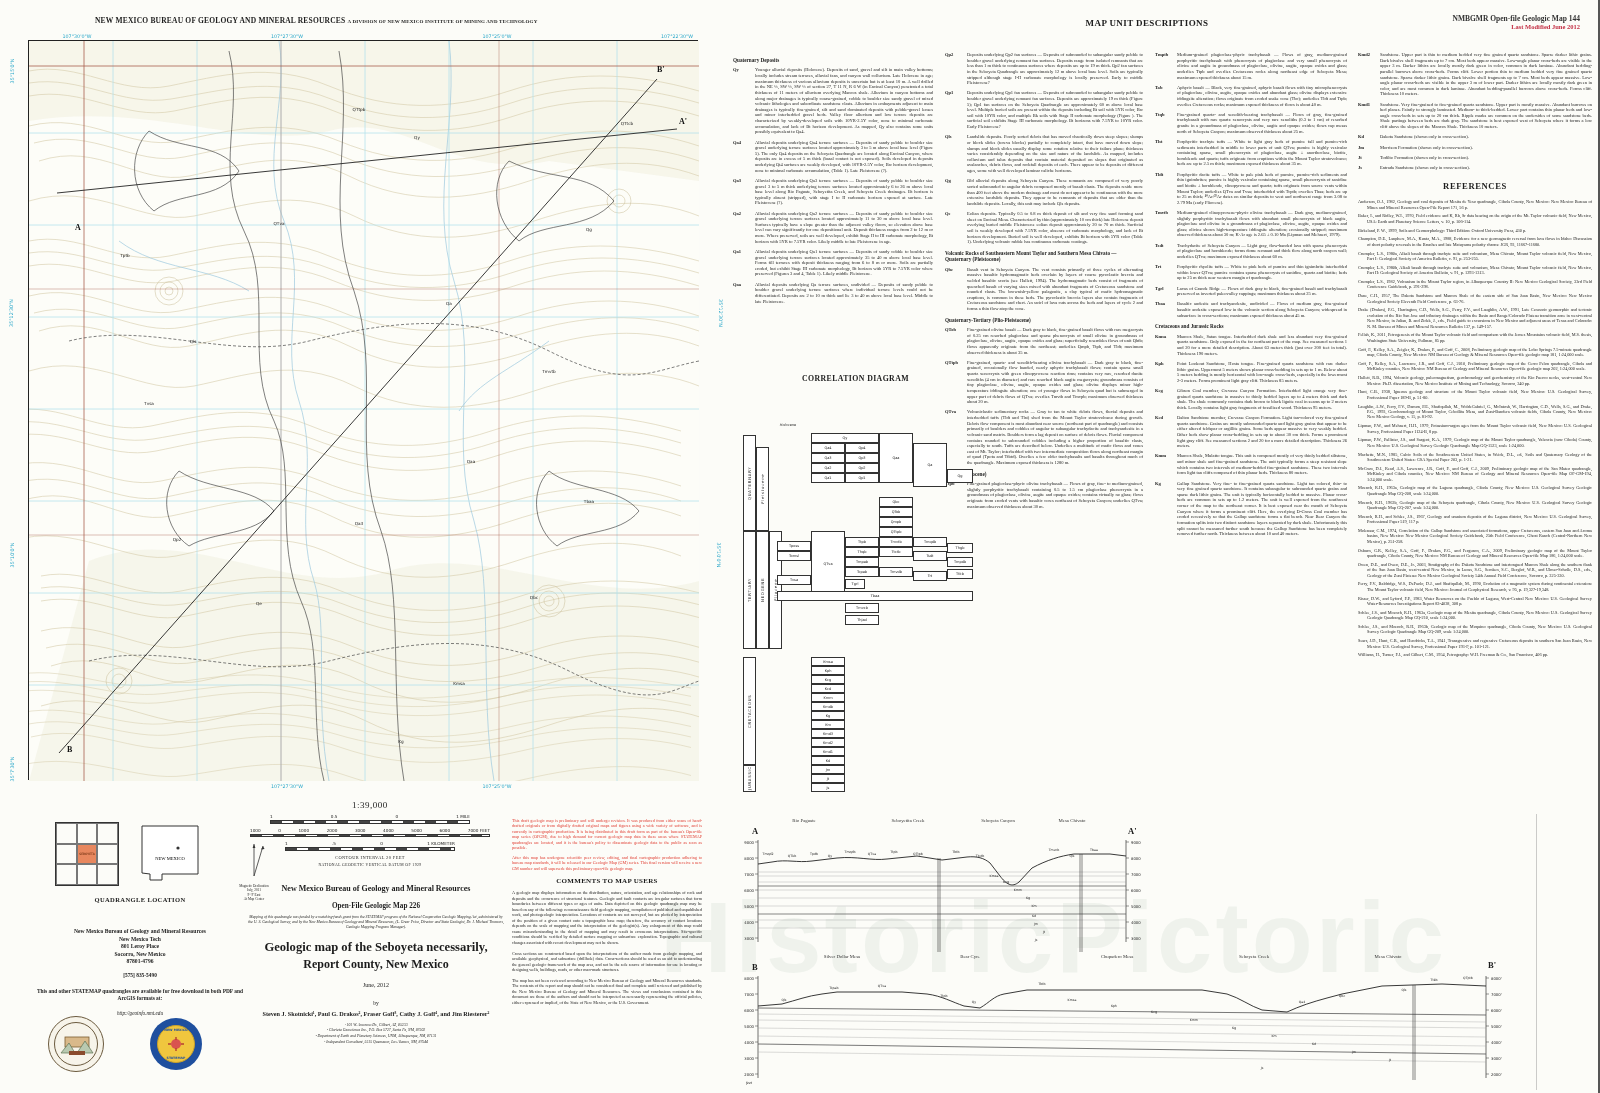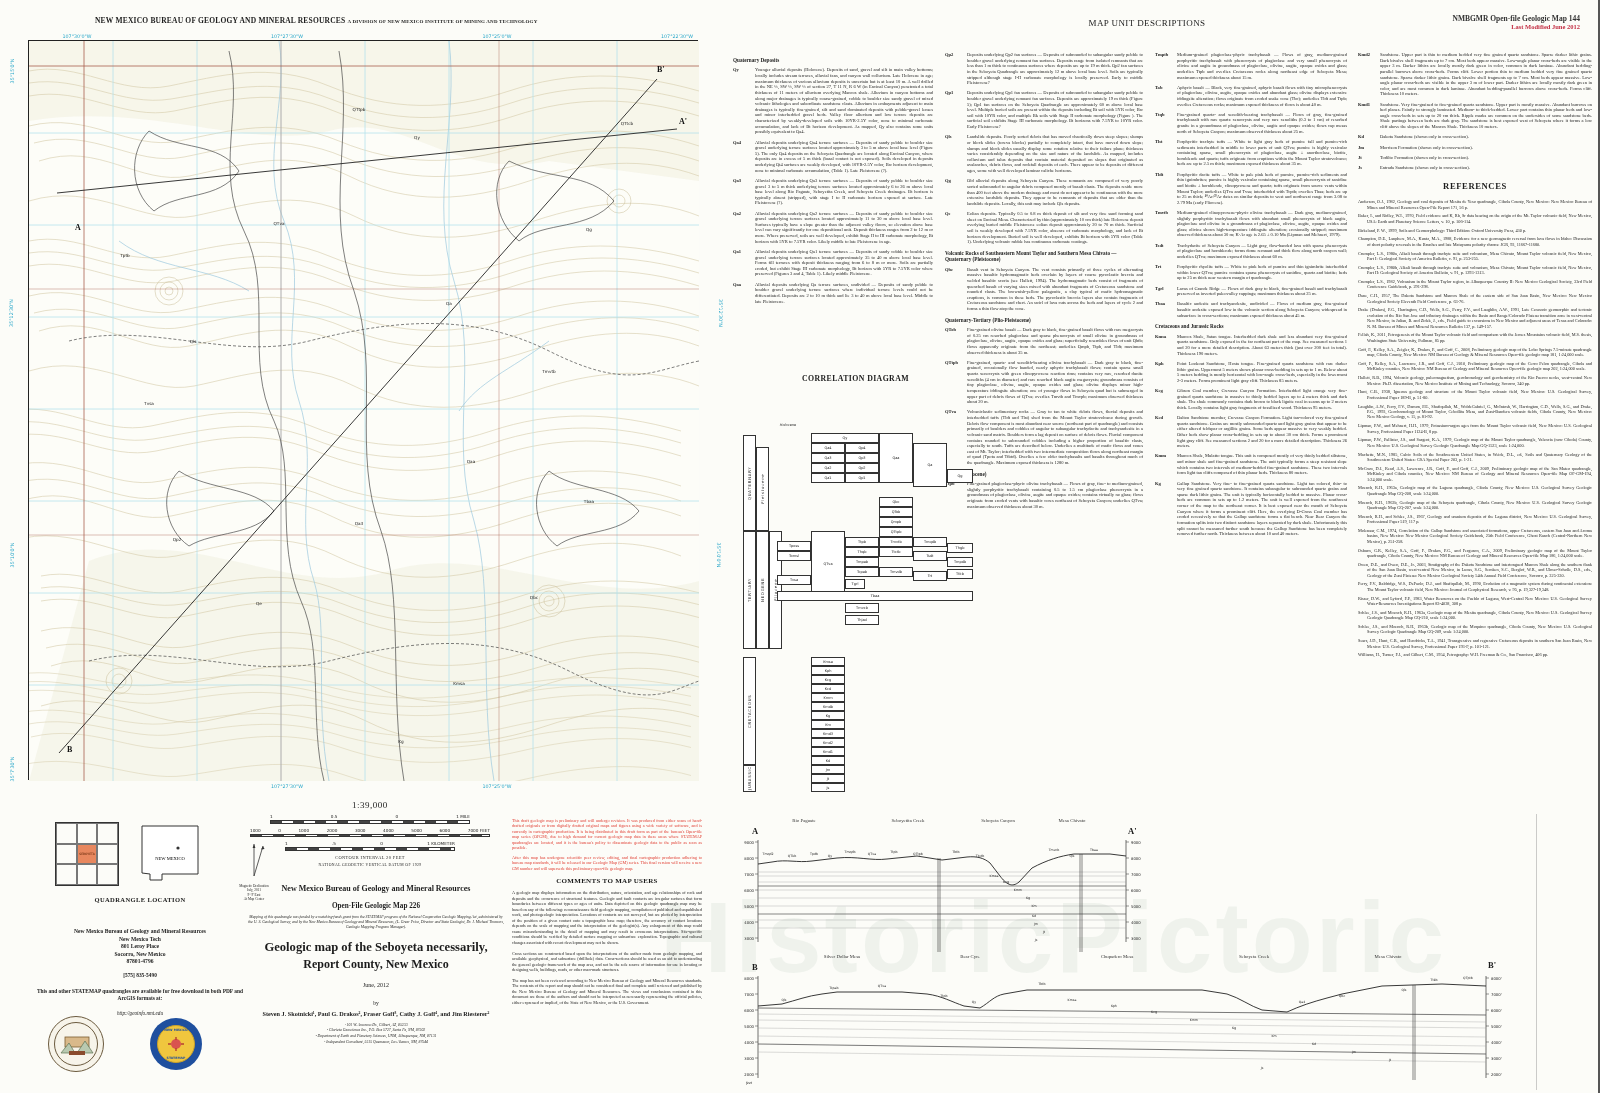--- a/index.html
+++ b/index.html
@@ -57,21 +57,21 @@
 .tb-by{font-size:5.6px;margin-top:12px}
 .tb-authors{font-size:6.2px;font-weight:bold;margin-top:4px}
 .tb-affil{font-size:3.8px;font-style:italic;margin-top:6px;line-height:1.5}
 
 .draft-block{left:512px;top:818px;width:190px}
 .draft-red{font-size:4.2px;line-height:1.3;color:#e03a2e;text-align:justify;margin-bottom:4px}
 .draft-word{font-size:32px;font-weight:bold;color:#e8281e;text-align:center;letter-spacing:2px;margin:4px 0 2px;font-family:"Liberation Sans",sans-serif}
 .cmt-title{font-size:7px;font-weight:bold;text-align:center;margin:6px 0 5px;letter-spacing:.3px}
 .cmt-para{font-size:4.2px;line-height:1.32;text-align:justify;margin-bottom:5px}
 
-.mud-title{left:1022px;top:18px;width:250px;text-align:center;font-size:9px;font-weight:normal;letter-spacing:.4px}
+.mud-title{left:1022px;top:18px;width:250px;text-align:center;font-size:9px;font-weight:bold;letter-spacing:.4px}
 .col{position:absolute;font-size:4.55px;line-height:1.24;text-align:justify}
 .blk{position:relative;padding-left:22px;margin-bottom:4.6px}
 .blk .ucode{position:absolute;left:0;top:0;font-weight:bold}
 .blk.h{padding-left:0;font-weight:bold;font-size:5.2px;text-align:left;margin:5px 0 4px}
 .ref-title{text-align:center;font-size:8.6px;font-weight:bold;letter-spacing:.6px;margin:10px 0 8px}
 .ref{padding-left:9px;text-indent:-9px;margin-bottom:3.4px;font-size:4.3px;line-height:1.26;text-align:justify}
 
 .corr{left:733px;top:374px;width:245px;height:420px}
 .corr-title{text-align:center;font-size:7.8px;font-weight:bold;letter-spacing:.4px;margin-bottom:6px}
 .cbox{position:absolute;border:.7px solid #333;background:#fff;font-size:3.5px;font-family:"DejaVu Sans",sans-serif;display:flex;align-items:center;justify-content:center;width:34px;height:10px;white-space:nowrap;overflow:hidden}

